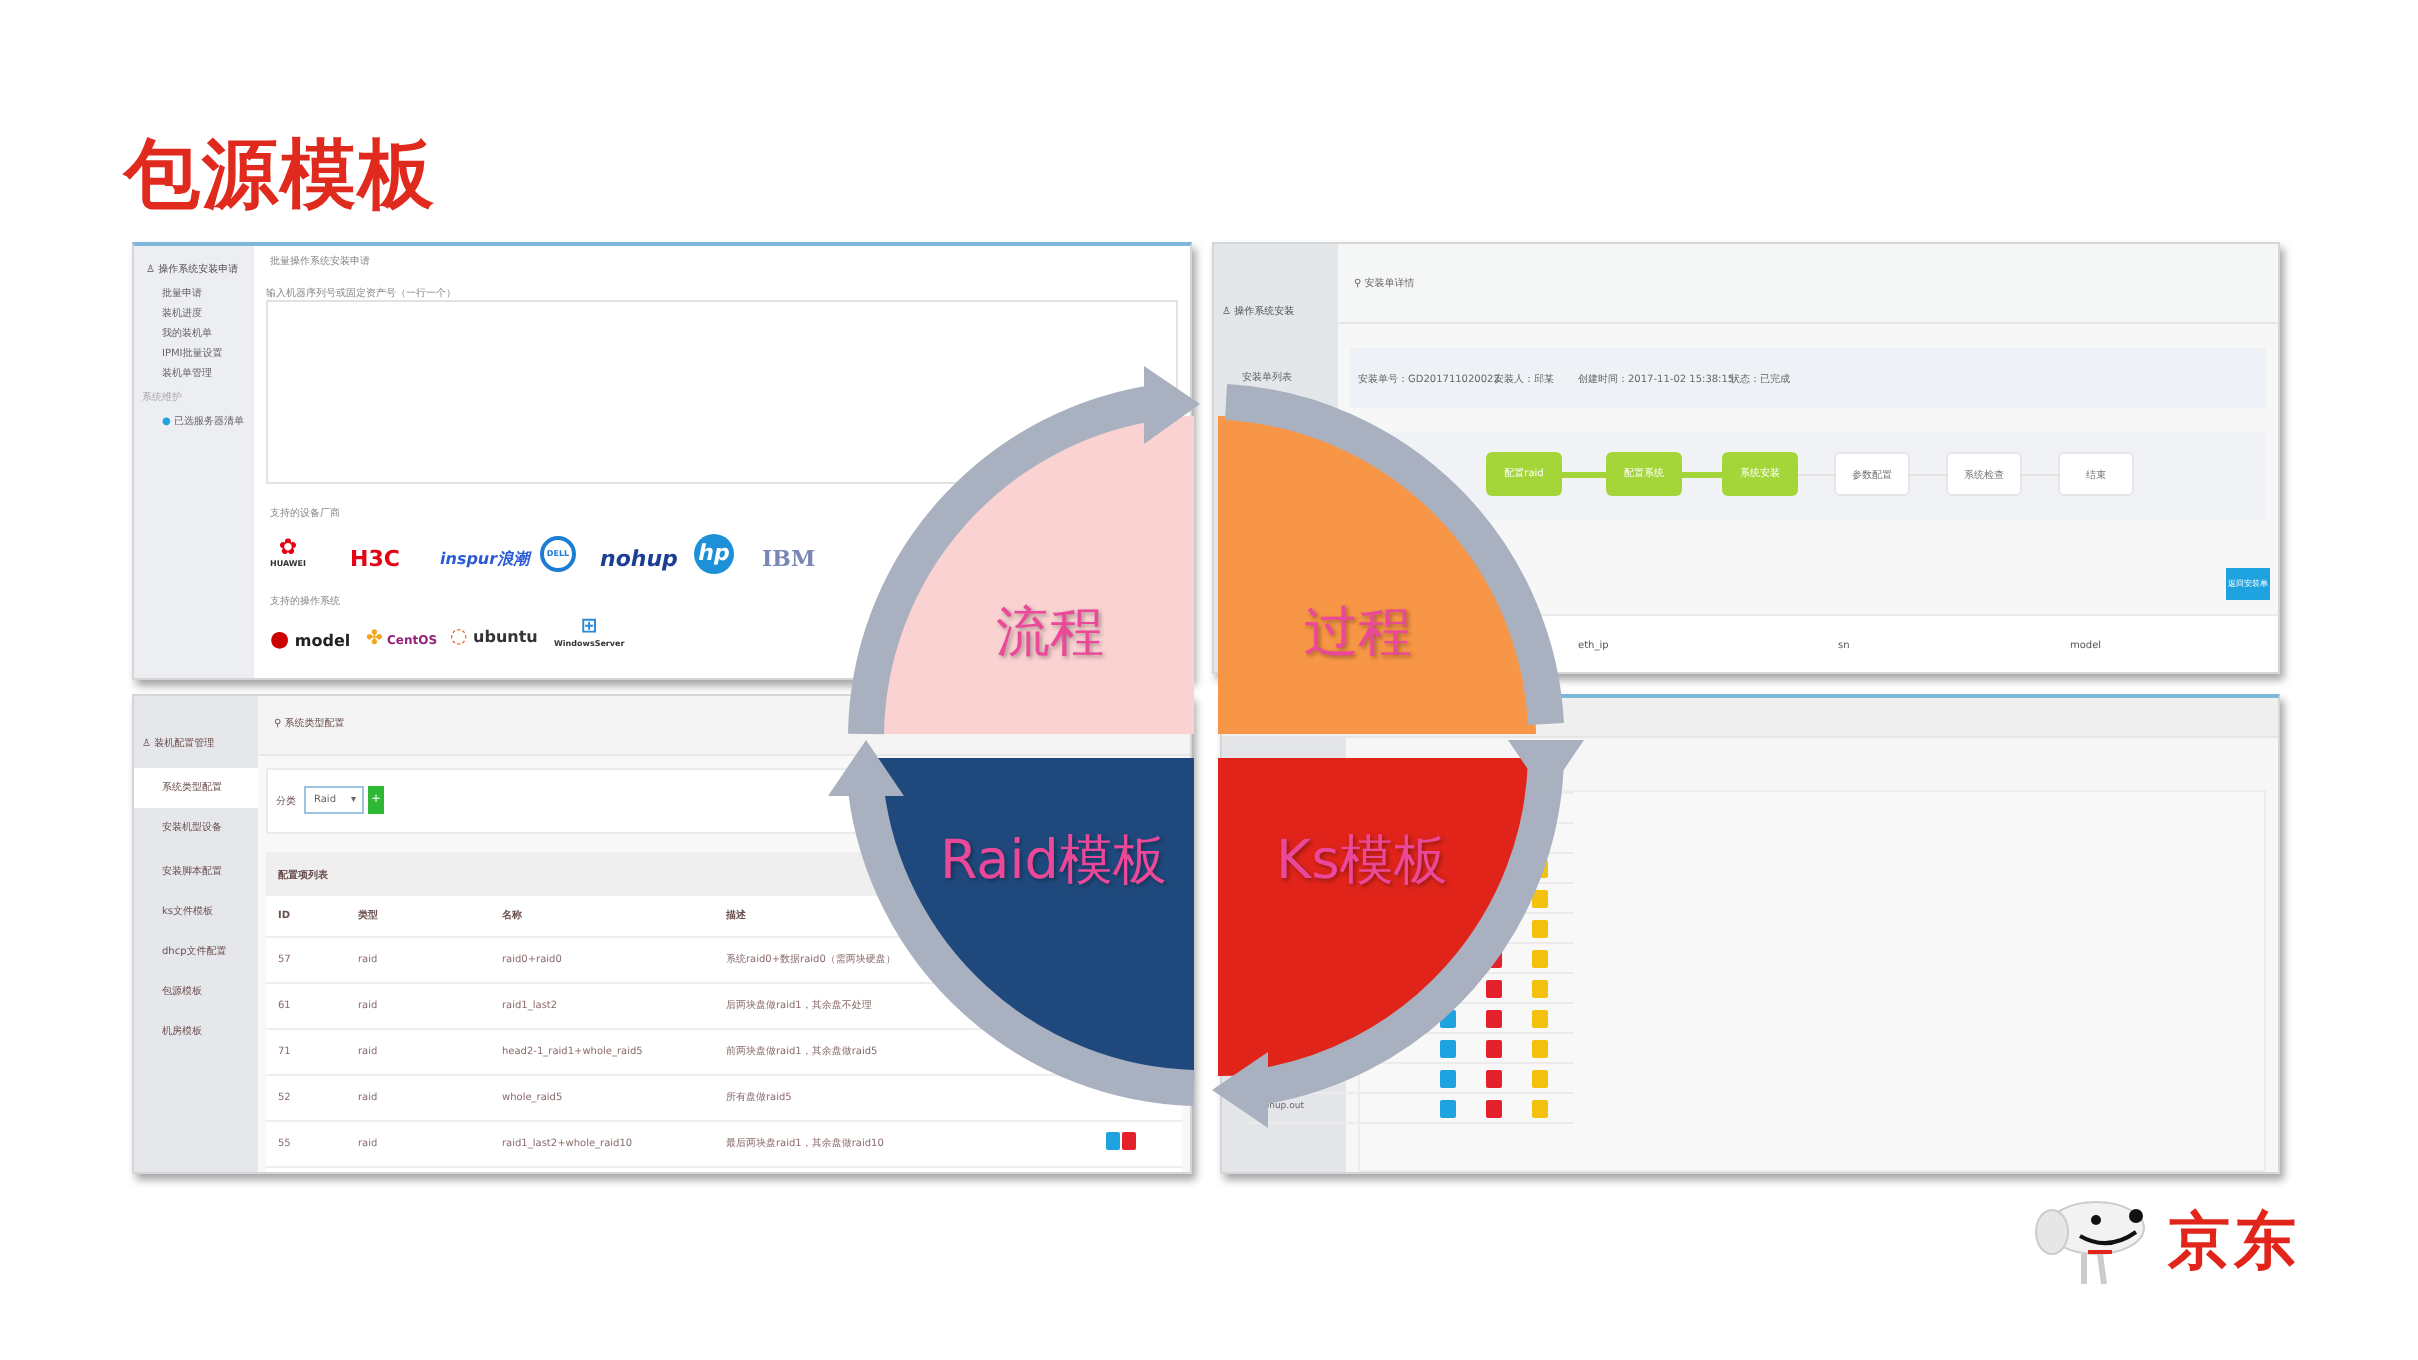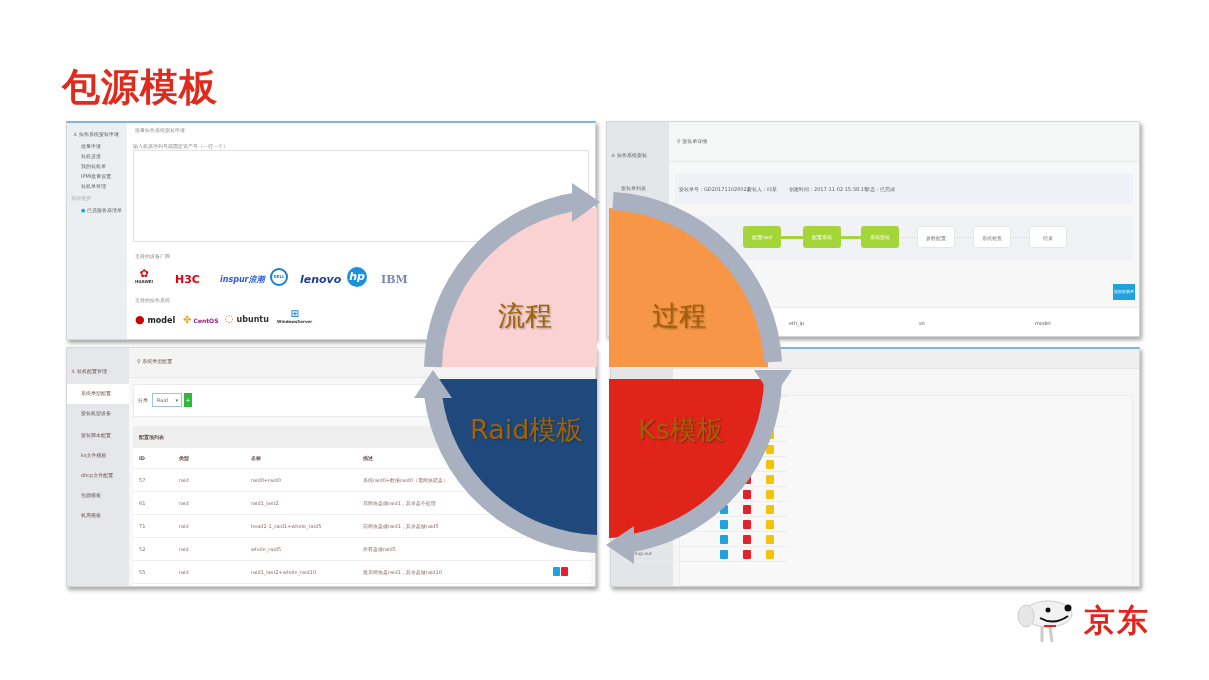--- a/index.html
+++ b/index.html
@@ -72,21 +72,21 @@
   #p-br .list { position: absolute; left: 14px; top: 33px; width: 162px; }
   .ks-row { position: relative; height: 15px; border-bottom: 1px solid #ececec; }
   .ks-row .name { position: absolute; left: 4px; top: 4px; font-size: 4.5px; color: #666; white-space: nowrap; }
   .ks-row .b { position: absolute; top: 3px; width: 8px; height: 9px; border-radius: 1px; }
   .ks-row .b1 { left: 95px; background: #1fa3e0; }
   .ks-row .b2 { left: 118px; background: #e5212c; }
   .ks-row .b3 { left: 141px; background: #f4c20d; }
 
   
   #cycle { position: absolute; left: 0; top: 0; width: 1209px; height: 680px; pointer-events: none; }
-  .quad-label { position: absolute; color: #a16207; font-size: 27px; text-shadow: 1px 1px 2px rgba(0,0,0,0.35); white-space: nowrap; pointer-events: auto; }
+  .quad-label { position: absolute; color: #ec4899; font-size: 27px; text-shadow: 1px 1px 2px rgba(0,0,0,0.35); white-space: nowrap; pointer-events: auto; }
 
   
   .jd-logo { position: absolute; left: 1012px; top: 596px; width: 150px; height: 50px; }
   .jd-text { position: absolute; left: 72px; top: 4px; font-size: 31px; color: #e1251b; font-weight: bold; letter-spacing: 2px; }
 </style>
 </head>
 <body>
 
 <div class="slide-title">包源模板</div>
 
@@ -113,21 +113,21 @@
     <div class="textarea"></div>
     <div class="label-hw tiny">支持的设备厂商</div>
 
     <div class="logo" style="left:8px;top:146px;color:#e60012;font-size:5px;text-align:center;">
       <div style="font-size:11px;line-height:10px;">✿</div>
       <div style="color:#333;font-size:4px;">HUAWEI</div>
     </div>
     <div class="logo" style="left:48px;top:150px;color:#e60012;font-size:11px;">H3C</div>
     <div class="logo" style="left:93px;top:151px;color:#2a5bd7;font-size:8px;font-style:italic;">inspur浪潮</div>
     <div class="logo" style="left:143px;top:145px;width:18px;height:18px;border:2px solid #1d7dd3;border-radius:50%;color:#1d7dd3;font-size:4px;text-align:center;line-height:14px;">DELL</div>
-    <div class="logo" style="left:173px;top:150px;color:#1c3f94;font-size:11px;font-style:italic;">lenovo</div>
+    <div class="logo" style="left:173px;top:150px;color:#1c3f94;font-size:11px;font-style:italic;">nohup</div>
     <div class="logo" style="left:220px;top:144px;width:20px;height:20px;background:#1d91d8;border-radius:50%;color:#fff;font-size:11px;font-style:italic;text-align:center;line-height:20px;">hp</div>
     <div class="logo" style="left:254px;top:150px;color:#7a86b5;font-size:11px;font-family:'DejaVu Serif',serif;">IBM</div>
     <div class="label-os tiny">支持的操作系统</div>
 
     <div class="logo" style="left:8px;top:190px;font-size:8px;color:#222;">
       <span style="color:#cc0000;font-size:11px;">●</span>
       <span>model</span>
     </div>
     <div class="logo" style="left:56px;top:191px;font-size:6px;color:#932279;">
       <span style="color:#efa724;font-size:10px;">✤</span>

